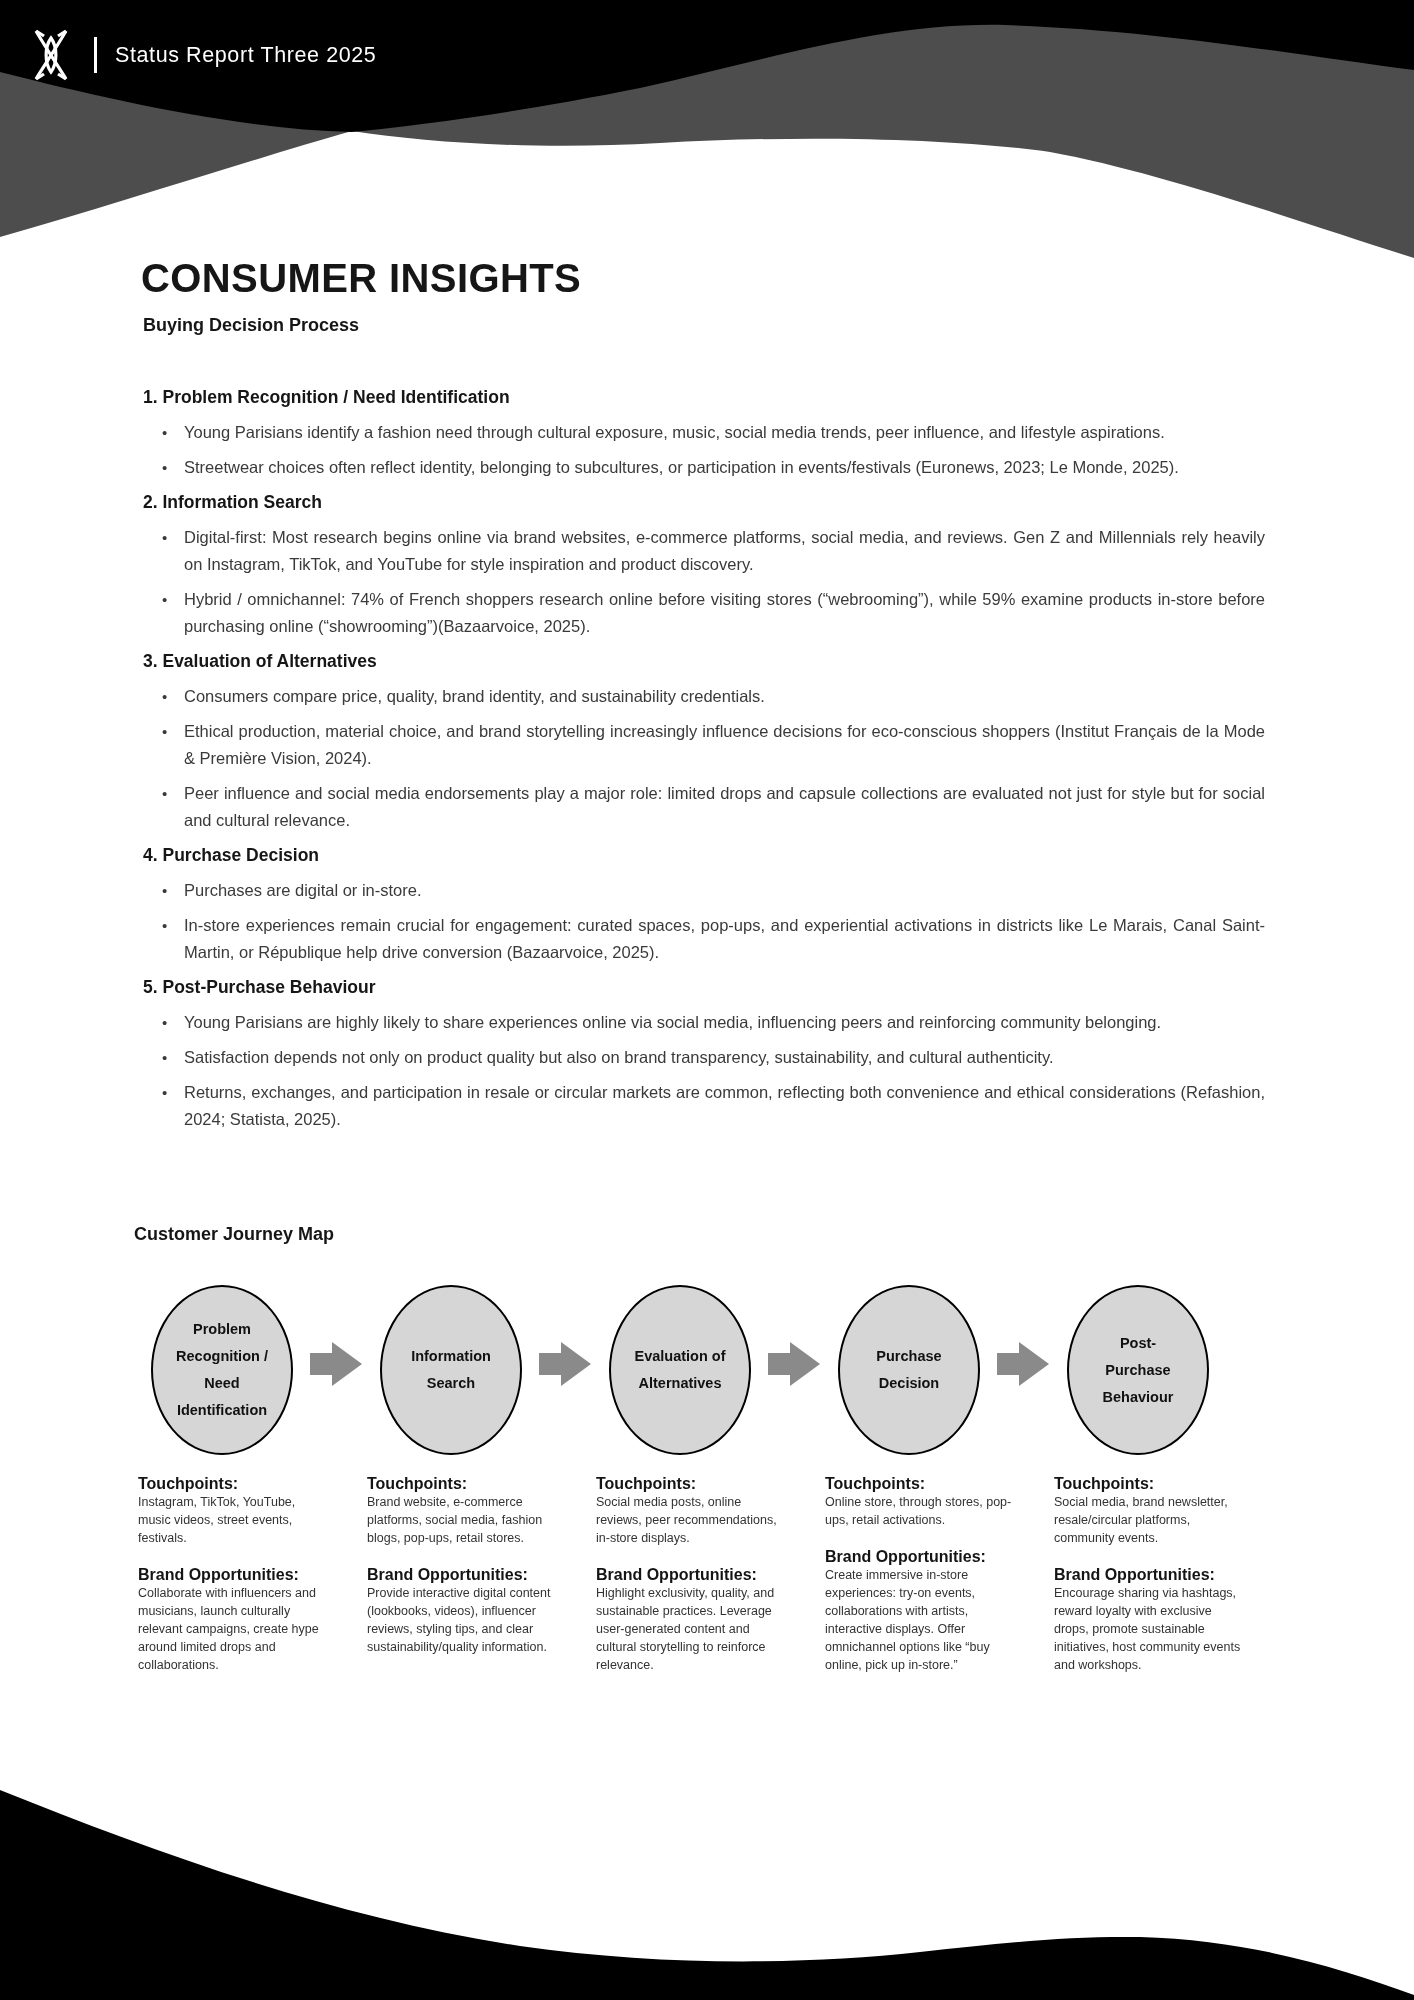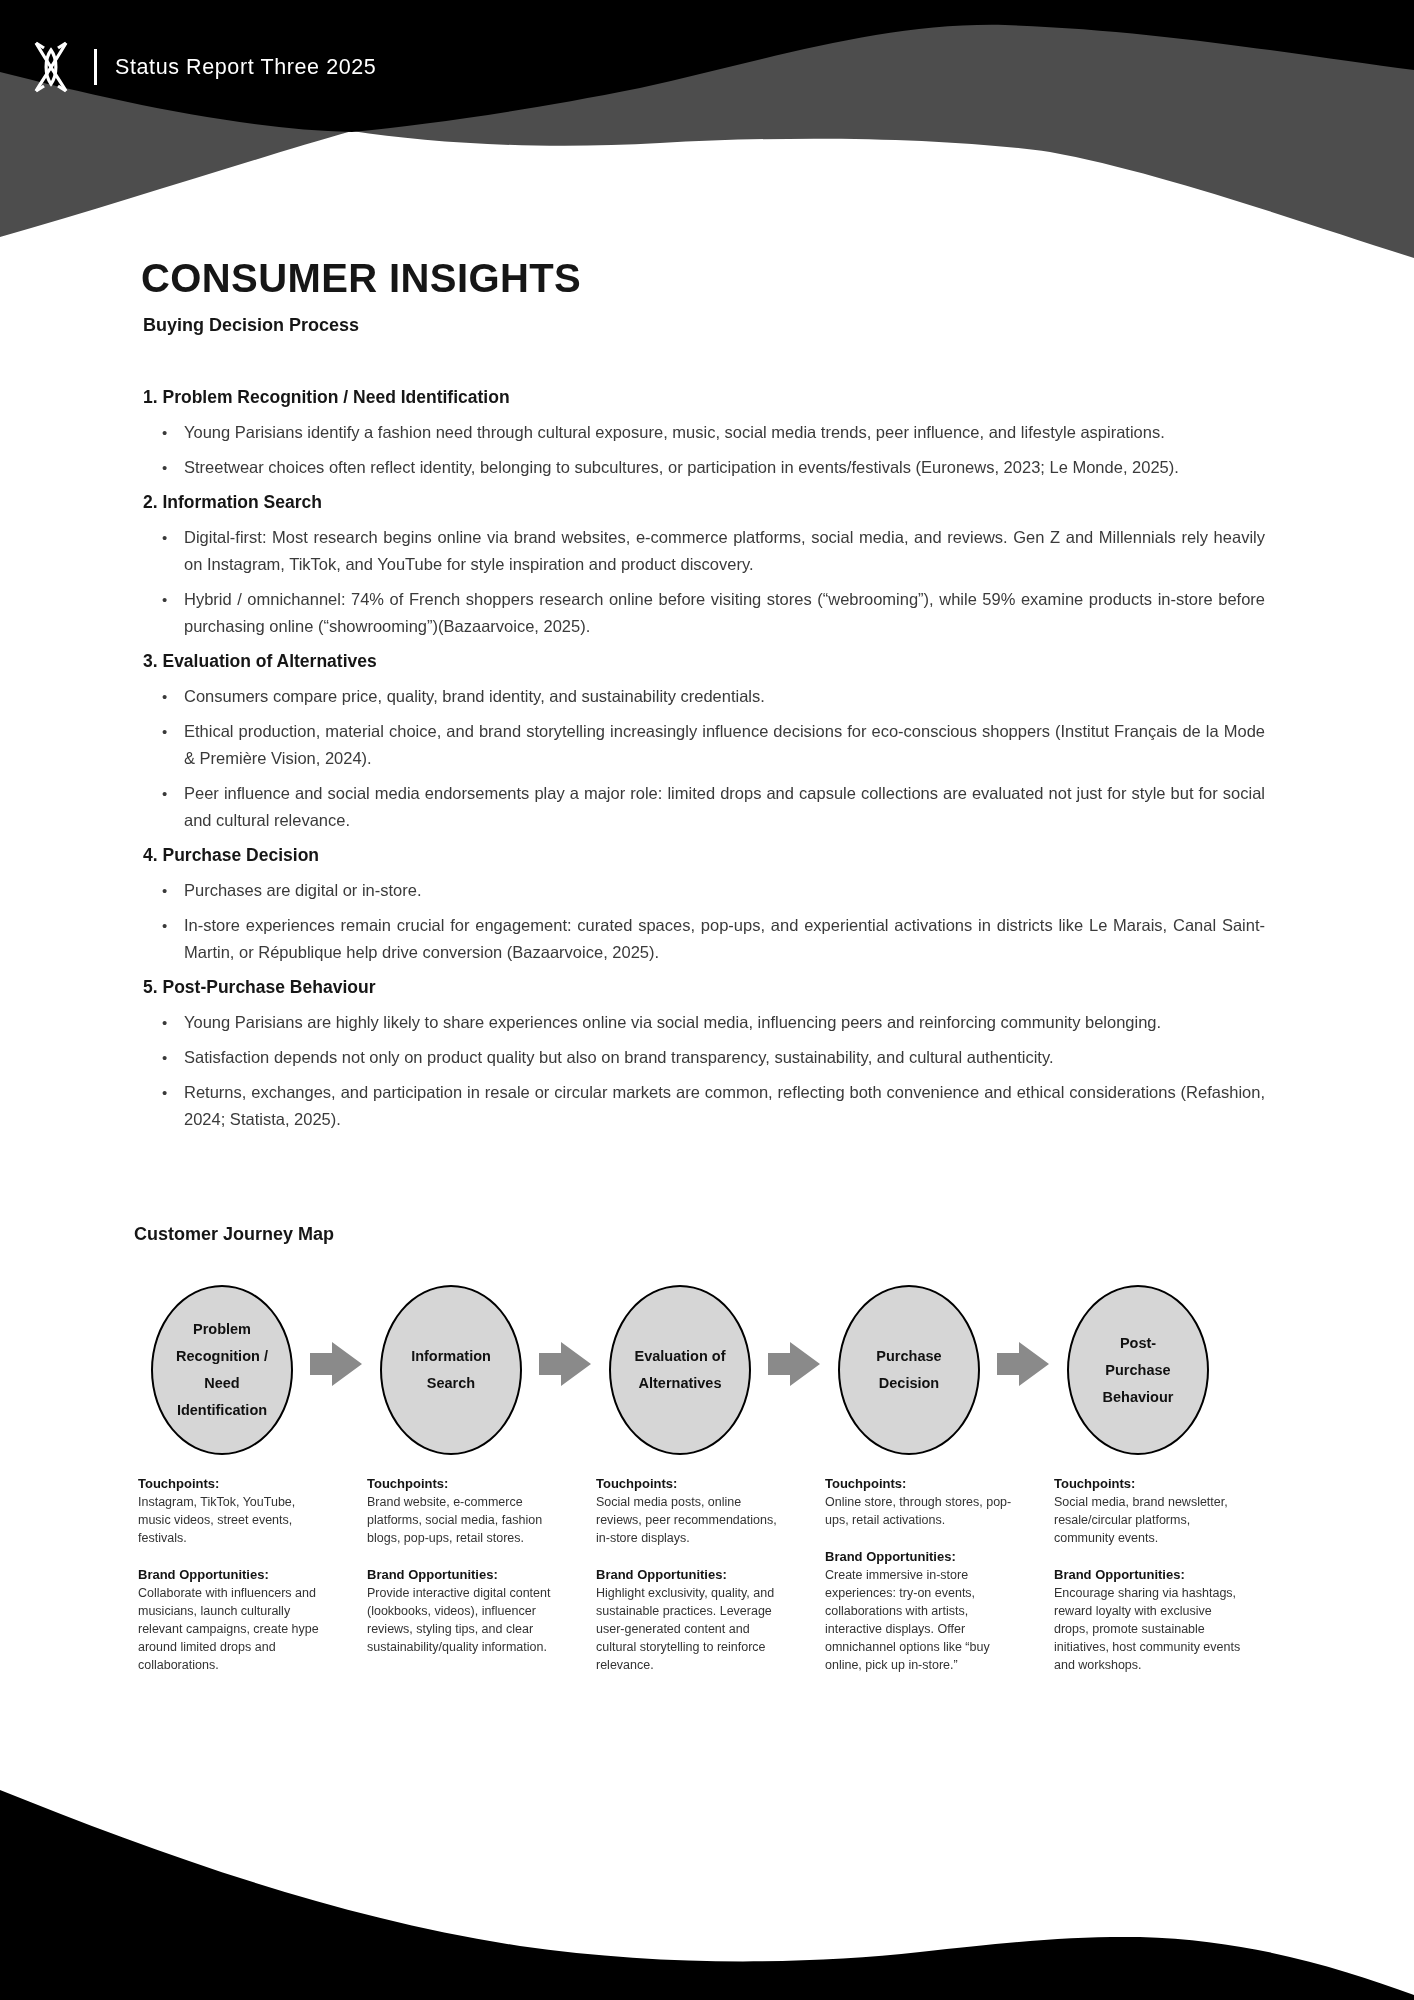--- a/index.html
+++ b/index.html
@@ -6,21 +6,21 @@
   .page{position:relative;width:1414px;height:2000px;background:#fff;overflow:hidden;
         font-family:"Liberation Sans","DejaVu Sans",sans-serif;}
 
   
   .hdr-wave,.ftr-wave{position:absolute;left:0;display:block;pointer-events:none;}
   .hdr-wave{top:0;width:1414px;height:300px;}
   .ftr-wave{top:1780px;width:1414px;height:220px;}
   .wave-gray{fill:var(--wave-gray,#4d4d4d);}
   .wave-black{fill:var(--header-black,#000);}
 
-  .hdr-content{position:absolute;left:26px;top:38px;display:flex;align-items:center;gap:18px;color:#fff;}
+  .hdr-content{position:absolute;left:26px;top:26px;display:flex;align-items:center;gap:18px;color:#fff;}
   .hdr-logo{width:50px;height:58px;}
   .hdr-logo path{stroke:#fff;fill:none;stroke-width:3.2;}
   .hdr-divider{width:3px;height:36px;background:#fff;}
   .hdr-title{font-size:21.5px;font-weight:400;letter-spacing:0.6px;color:#fff;}
 
   
   .doc-title{position:absolute;left:141px;top:256px;margin:0;font-size:40px;font-weight:bold;
              letter-spacing:0.4px;color:var(--heading-text,#161616);}
   .doc-subtitle{position:absolute;left:143px;top:315px;margin:0;font-size:18px;font-weight:bold;
                 color:var(--heading-text,#161616);}
@@ -38,21 +38,21 @@
   .journey{position:absolute;left:134px;top:1222px;width:1130px;height:520px;}
   .journey h3{margin:0;font-size:18px;line-height:24px;font-weight:bold;color:var(--heading-text,#161616);}
   .stage-circle{position:absolute;top:63px;width:142px;height:170px;border-radius:50%;
                 background:var(--circle-fill,#d6d6d6);border:2.5px solid var(--circle-border,#000);
                 box-sizing:border-box;display:flex;align-items:center;justify-content:center;text-align:center;}
   .stage-circle .lbl{width:116px;font-size:14.5px;font-weight:bold;line-height:27px;color:#111;}
   .stage-circle.s5 .lbl{width:82px;}
   .flow-arrow{position:absolute;top:115px;width:52px;height:54px;}
   .flow-arrow path{fill:var(--arrow-gray,#8a8a8a);}
   .jcol{position:absolute;top:253px;width:192px;}
-  .jcol .jlabel{font-size:13px;font-weight:bold;line-height:18px;color:#141414;}
+  .jcol .jlabel{font-size:16px;font-weight:bold;line-height:18px;color:#141414;}
   .jcol .jtext{font-size:12.5px;line-height:18px;color:#333;margin-bottom:19px;}
 </style>
 </head>
 <body>
 
 <div class="page">
 
   <svg class="hdr-wave" viewBox="0 0 1414 300" preserveAspectRatio="none" aria-hidden="true">
     <path class="wave-gray" d="M0,0 H1414 V258 C1300,222 1160,172 1050,152 C950,138 800,135 660,143
              C540,150 430,143 352,131 C250,160 120,203 0,237 Z"></path>

